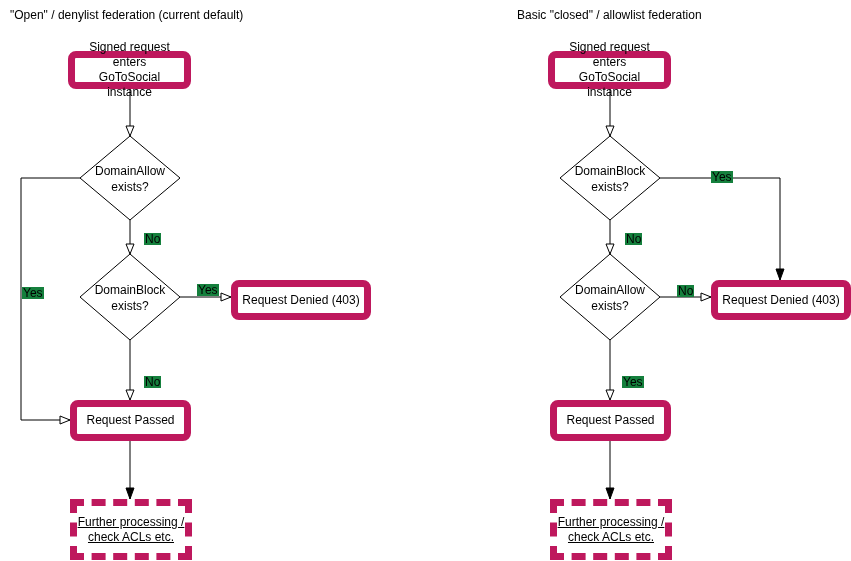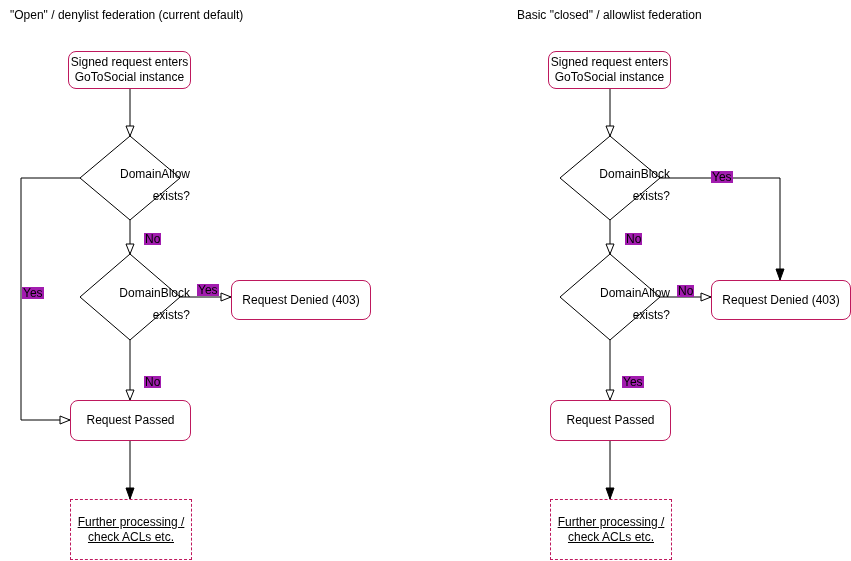--- a/index.html
+++ b/index.html
@@ -15,45 +15,45 @@
   }
   .layer { position: absolute; left: 0; top: 0; }
   .title {
     position: absolute;
     line-height: 14px;
     white-space: nowrap;
   }
   .node {
     position: absolute;
     box-sizing: border-box;
-    border: 1px solid #be185d;
+    border: 7px solid #be185d;
     border-radius: 8px;
     background: #ffffff;
     display: flex;
     align-items: center;
     justify-content: center;
     text-align: center;
     white-space: pre-line;
     line-height: 15px;
   }
   .node.dashed {
     border-style: dashed;
     border-radius: 0;
     text-decoration: underline;
   }
   .dlabel {
     position: absolute;
     width: 120px;
-    text-align: right;
+    text-align: center;
     white-space: pre-line;
-    line-height: 22px;
+    line-height: 16px;
   }
   .elabel {
     position: absolute;
-    background: #a21caf;
+    background: #15803d;
     line-height: 12px;
     padding: 0 1px;
     white-space: nowrap;
   }
 </style>
 </head>
 <body>
 
 <div class="canvas">
 

